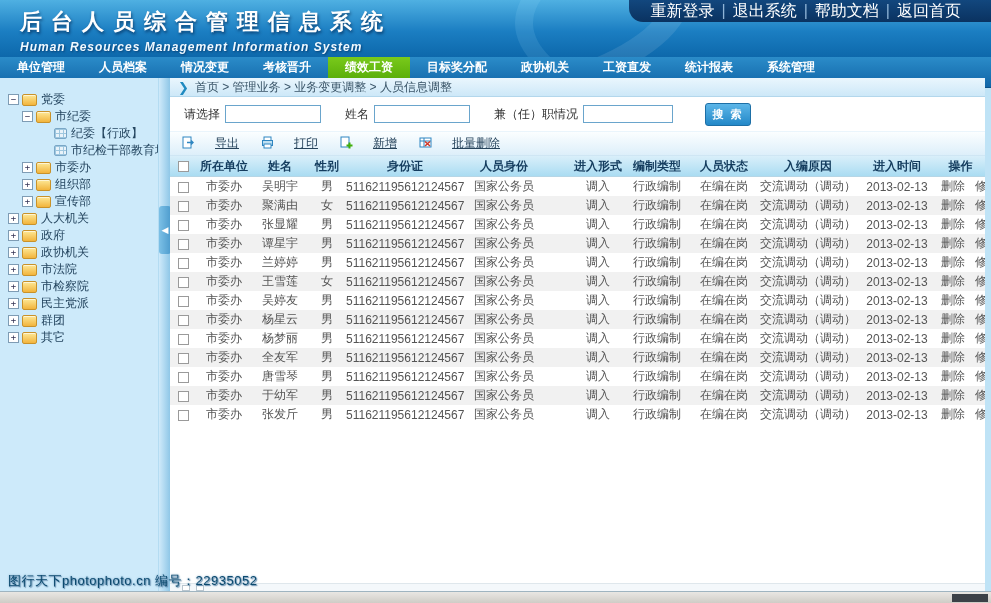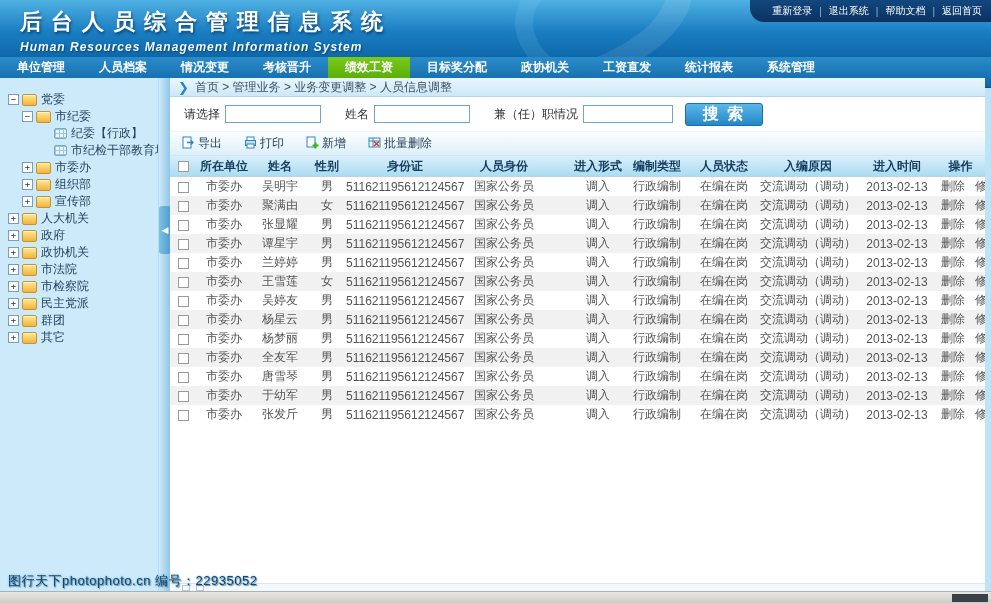--- a/index.html
+++ b/index.html
@@ -14,21 +14,21 @@
     border-radius:50%; border:26px solid rgba(255,255,255,0.10); }
   .header::after { content:""; position:absolute; right:-80px; top:-90px; width:520px; height:190px;
     border-radius:50%; border:18px solid rgba(170,230,255,0.12); }
   .title-wrap { position:absolute; left:20px; top:7px; color:#fff; z-index:2; }
   .app-title { font-size:22px; font-weight:bold; letter-spacing:9px;
     text-shadow:1px 2px 3px rgba(0,30,70,0.65); }
   .app-subtitle { font-size:12px; font-style:italic; font-weight:bold; letter-spacing:1px;
     margin-top:3px; color:#f0f9ff; text-shadow:1px 1px 2px rgba(0,30,70,0.55); }
   .top-links { position:absolute; top:0; right:0; height:22px; z-index:3;
     background:linear-gradient(180deg,#12477e,#0a3260); border-bottom-left-radius:14px;
-    display:flex; align-items:center; padding:0 9px 0 22px; color:#fff; font-size:10px; }
+    display:flex; align-items:center; padding:0 30px 0 22px; color:#fff; font-size:16px; }
   .top-links .lnk { color:#fff; cursor:pointer; }
   .top-links .sep { margin:0 7px; color:#8fb4d6; }
 
   
   .menu { position:absolute; top:57px; left:0; right:0; height:31px;
     background:linear-gradient(180deg,#2b8cc9,#1065a7); display:flex; border-bottom:1px solid #0b5188; }
   .menu-item { padding:0 17px; line-height:20px; color:#fff; font-size:12px; font-weight:bold; cursor:pointer; white-space:nowrap; }
   .menu-item.active { background:linear-gradient(180deg,#79ca1b,#4ea304); }
 
   
@@ -61,28 +61,28 @@
     border-bottom:1px solid #b3d7ec; display:flex; align-items:center; padding:0 8px;
     font-size:12px; color:#3a5568; }
   .bc-arrow { color:#1f8ac0; font-weight:bold; margin-right:6px; font-size:13px; }
 
   .search-row { height:34px; display:flex; align-items:center; padding-left:14px;
     font-size:12px; color:#333; background:#fff; }
   .search-row label { margin-right:5px; white-space:nowrap; }
   .search-input { width:96px; height:18px; border:1px solid #6aa5cc; margin-right:24px;
     font-size:12px; padding:0 3px; }
   .search-input.short { width:90px; margin-right:0; }
-  .search-btn { width:78px; height:23px; margin-left:12px;
+  .search-btn { width:46px; height:23px; margin-left:32px;
     background:linear-gradient(180deg,#5cb6e8,#2388c8); border:1px solid #1d6fa6; border-radius:3px;
-    color:#fff; font-size:16px; font-weight:bold; letter-spacing:2px; cursor:pointer; }
+    color:#fff; font-size:11px; font-weight:bold; letter-spacing:2px; cursor:pointer; }
 
   .toolbar { height:25px; background:linear-gradient(180deg,#fbfeff,#ddeffa);
     border-top:1px solid #eaf5fc; border-bottom:1px solid #cfe6f4;
     display:flex; align-items:center; padding-left:12px; gap:22px; }
-  .tool-btn { display:flex; align-items:flex-end; gap:3px; font-size:12px; color:#27445c; cursor:pointer; }
+  .tool-btn { display:flex; align-items:flex-end; gap:20px; font-size:12px; color:#27445c; cursor:pointer;text-decoration:underline; }
 
   .grid-header { height:21px; background:linear-gradient(180deg,#d9effa,#aadcf2); display:flex;
     align-items:center; font-size:12px; font-weight:bold; color:#143c5e; border-bottom:1px solid #b6d6e6; }
   .grid-rows .grid-row { height:19px; display:flex; align-items:center; font-size:12px; color:#555; }
   .grid-rows .grid-row:nth-child(even) { background:#f1f1f1; }
   .col { flex:none; text-align:center; overflow:hidden; white-space:nowrap; }
   .c0{width:26px;} .c1{width:56px;} .c2{width:56px;} .c3{width:38px;} .c4{width:118px;}
   .c5{width:80px;} .c6{width:52px;margin-left:28px;} .c7{width:66px;} .c8{width:68px;} .c9{width:100px;}
   .c10{width:78px;} .c11{flex:1 1 auto;}
   .checkbox { display:inline-block; width:11px; height:11px; border:1px solid #9a9a9a;

